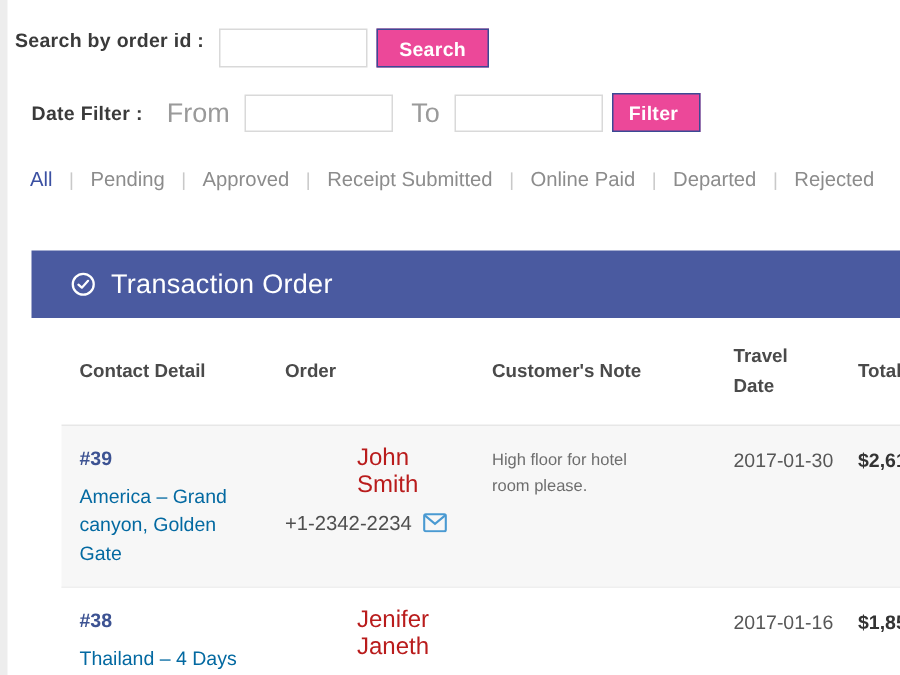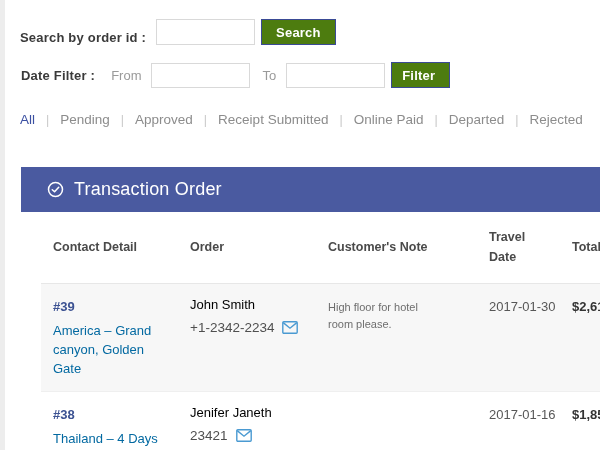--- a/index.html
+++ b/index.html
@@ -2,28 +2,28 @@
 <html><head>
 <meta charset="utf-8">
 <style>
   * { margin: 0; padding: 0; box-sizing: border-box; }
   html, body { width: 600px; height: 450px; overflow: hidden; background: #ffffff;
     font-family: "Liberation Sans", "DejaVu Sans", sans-serif; }
   .page { position: relative; width: 600px; height: 450px; background: #fff; }
   .left-edge { position: absolute; left: 0; top: 0; width: 5px; height: 450px; background: #ededed; }
 
   
-  .search-row { position: absolute; left: 20px; top: 19px; display: flex; align-items: flex-end; }
+  .search-row { position: absolute; left: 10px; top: 19px; display: flex; align-items: flex-start; }
   .field-label { font-size: 13px; font-weight: bold; color: #3a3a3a; letter-spacing: .2px; }
   .txt-input { width: 99px; height: 26px; border: 1px solid #d9d9d9; background: #fff;
     margin-left: 10px; font-size: 13px; padding: 0 6px; color: #444; }
-  .btn { height: 26px; margin-left: 6px; padding: 0 14px; background: #4d7c0f; color: #fff;
+  .btn { height: 26px; margin-left: 6px; padding: 0 14px; background: #ec4899; color: #fff;
     border: 1px solid #3a4a95; font-size: 13px; font-weight: bold; cursor: pointer; letter-spacing: .2px; }
   .date-row { position: absolute; left: 21px; top: 62px; display: flex; align-items: center; }
-  .sub-label { font-size: 13px; color: #9a9a9a; margin-left: 16px; }
+  .sub-label { font-size: 18px; color: #9a9a9a; margin-left: 16px; }
   .date-row .txt-input { width: 99px; height: 25px; }
   .date-row .to-label { margin-left: 12px; }
   .date-row .btn { margin-left: 6px; padding-left: 10px; }
 
   
   .tabs { position: absolute; left: 20px; top: 112px; display: flex; align-items: center; font-size: 13.5px; }
   .tab { color: #8c8c8c; cursor: pointer; }
   .tab.active { color: #3b50a2; }
   .tab-sep { color: #c9c9c9; margin: 0 11px; font-size: 12.5px; }
 
@@ -38,21 +38,21 @@
   .trow { display: grid; grid-template-columns: 137px 138px 161px 83px 80px; }
   .trow > div { padding-left: 12px; }
   .thead { height: 72px; align-items: center; border-bottom: 1px solid #e7e7e7; }
   .thead > div { font-size: 12.5px; font-weight: bold; color: #4a4a4a; line-height: 1.55; padding-right: 26px; }
   .rowband { min-height: 75px; padding: 13px 0 12px 0; border-bottom: 1px solid #efefef; }
   .rowband.odd { background: #f7f7f7; }
 
   .order-id { font-size: 13px; font-weight: bold; color: #3c5292; text-decoration: none; display: inline-block; }
   .order-link { font-size: 13px; color: #0369a1; text-decoration: none; display: inline-block;
     margin-top: 7px; line-height: 1.45; padding-right: 18px; }
-  .c-name { font-size: 13px; color: #000000; }
+  .c-name { font-size: 16px; color: #b91c1c; margin-left: 48px; }
   .c-phone { font-size: 13.5px; color: #4f4f4f; margin-top: 8px; display: flex; align-items: center; }
   .mail-icon { margin-left: 8px; display: inline-flex; cursor: pointer; }
   .note { font-size: 11px; color: #6e6e6e; line-height: 1.55; padding-right: 46px; padding-top: 2px; }
   .tdate { font-size: 13px; color: #575757; padding-top: 2px; }
   .total { font-size: 13px; font-weight: bold; color: #333; padding-top: 2px; white-space: nowrap; }
 </style>
 </head>
 <body>
 
 <div class="page">

